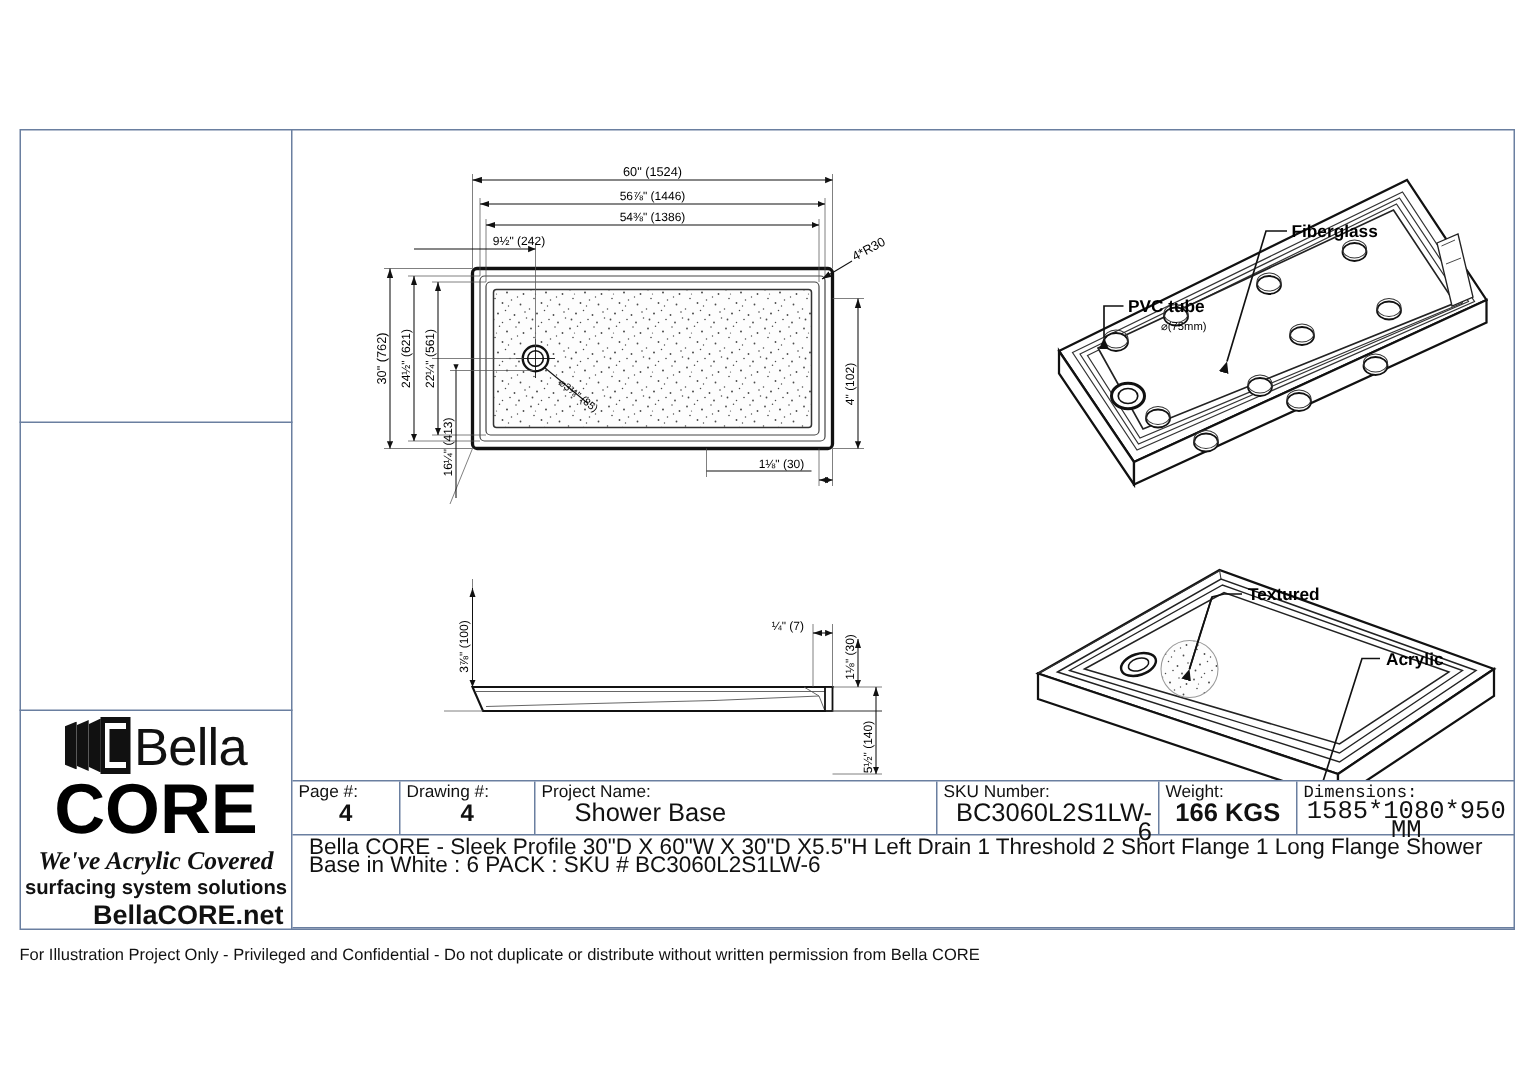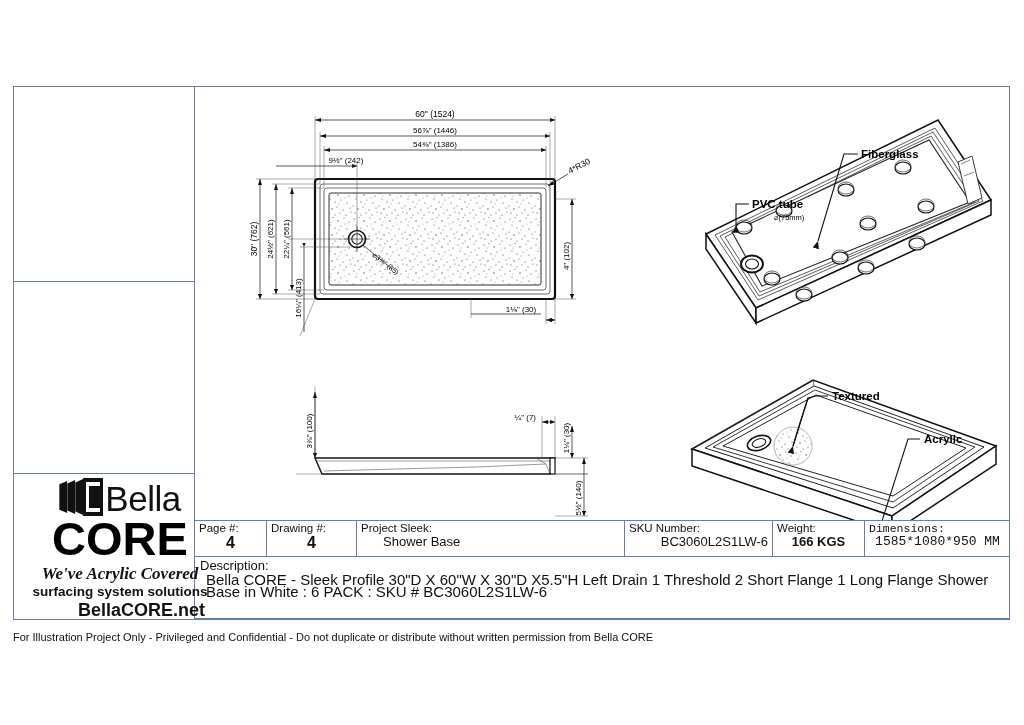--- a/index.html
+++ b/index.html
@@ -10,21 +10,21 @@
   #sheet-frame{position:absolute;left:13px;top:86px;width:997px;height:534px;
       border:1.5px solid #6a7fa0;box-sizing:border-box;background:#fff;}
 
   
   #sidebar{position:absolute;left:13px;top:86px;width:182px;height:534px;
       border-right:1.5px solid #6a7fa0;box-sizing:border-box;}
   .side-cell{position:absolute;left:0;width:182px;box-sizing:border-box;
       border-bottom:1.5px solid #6a7fa0;}
   #side-cell-1{top:0;height:196px;}
   #side-cell-2{top:196px;height:192px;}
-  #logo-cell{position:absolute;left:16px;top:388px;width:182px;height:146px;
+  #logo-cell{position:absolute;left:0;top:388px;width:182px;height:146px;
       box-sizing:border-box;}
 
   
   #logo{position:absolute;left:0;top:2px;width:182px;text-align:center;}
   .logo-row1{display:flex;align-items:flex-end;justify-content:center;gap:2px;height:40px;}
   #logo-mark{position:relative;width:44px;height:38px;flex:0 0 auto;}
   #logo-mark i{position:absolute;display:block;background:#111;}
   #logo-mark i.s1{left:0;top:3px;width:13px;height:32px;
       clip-path:polygon(0 10%,60% 0,60% 100%,0 90%);}
   #logo-mark i.s2{left:8px;top:2px;width:13px;height:34px;
@@ -50,21 +50,21 @@
 
   
   #titleblock{position:absolute;left:195px;top:520px;width:815px;height:100px;
       box-sizing:border-box;border-top:1.5px solid #6a7fa0;}
   .tb-row{position:absolute;left:0;width:815px;box-sizing:border-box;}
   #tb-row-fields{top:0;height:36px;border-bottom:1.5px solid #6a7fa0;display:flex;}
   .tb-cell{box-sizing:border-box;border-right:1.5px solid #6a7fa0;padding:1px 4px;
       position:relative;height:100%;}
   .tb-cell:last-child{border-right:none;font-family:Liberation Mono, monospace;}
   .tb-label{font-size:11.5px;line-height:13px;color:#111;}
-  .tb-value{font-size:13px;line-height:13px;color:#111;text-align:center;}
+  .tb-value{font-size:17px;line-height:13px;color:#111;text-align:center;}
   .tb-value.big{font-size:16px;font-weight:700;line-height:18px;margin-top:-1px;}
   .tb-value.left{text-align:right;}
   #tb-desc{top:36px;height:62px;border-bottom:1.5px solid #6a7fa0;padding:1px 5px;}
   #desc-label{font-size:13px;line-height:15px;color:#111;}
   #desc-text{font-size:15px;line-height:12px;color:#111;padding-left:6px;margin-top:1px;}
 
   
   #footer{position:absolute;left:13px;top:630px;width:997px;font-size:11px;
       line-height:14px;color:#111;}
 </style>
@@ -324,35 +324,34 @@
   <div class="tb-row" id="tb-row-fields">
     <div class="tb-cell" style="width:72px">
       <div class="tb-label">Page #:</div>
       <div class="tb-value big">4</div>
     </div>
     <div class="tb-cell" style="width:90px">
       <div class="tb-label">Drawing #:</div>
       <div class="tb-value big">4</div>
     </div>
     <div class="tb-cell" style="width:268px">
-      <div class="tb-label">Project Sleek:</div>
+      <div class="tb-label">Project Name:</div>
       <div class="tb-value" style="text-align:left;padding-left:22px">Shower Base</div>
     </div>
     <div class="tb-cell" style="width:148px">
       <div class="tb-label">SKU Number:</div>
       <div class="tb-value left">BC3060L2S1LW-6</div>
     </div>
     <div class="tb-cell" style="width:92px">
       <div class="tb-label">Weight:</div>
       <div class="tb-value" style="font-weight:700">166 KGS</div>
     </div>
     <div class="tb-cell" style="width:145px">
       <div class="tb-label">Dimensions:</div>
       <div class="tb-value">1585*1080*950 MM</div>
     </div>
   </div>
   <div class="tb-row" id="tb-desc">
-    <div id="desc-label">Description:</div>
     <div id="desc-text">Bella CORE - Sleek Profile 30"D X 60"W X 30"D X5.5"H Left Drain 1 Threshold 2 Short Flange 1 Long Flange Shower Base in White : 6 PACK : SKU # BC3060L2S1LW-6</div>
   </div>
 </div>
 
 <div id="footer">For Illustration Project Only - Privileged and Confidential - Do not duplicate or distribute without written permission from Bella CORE</div>
 
 </body></html>

